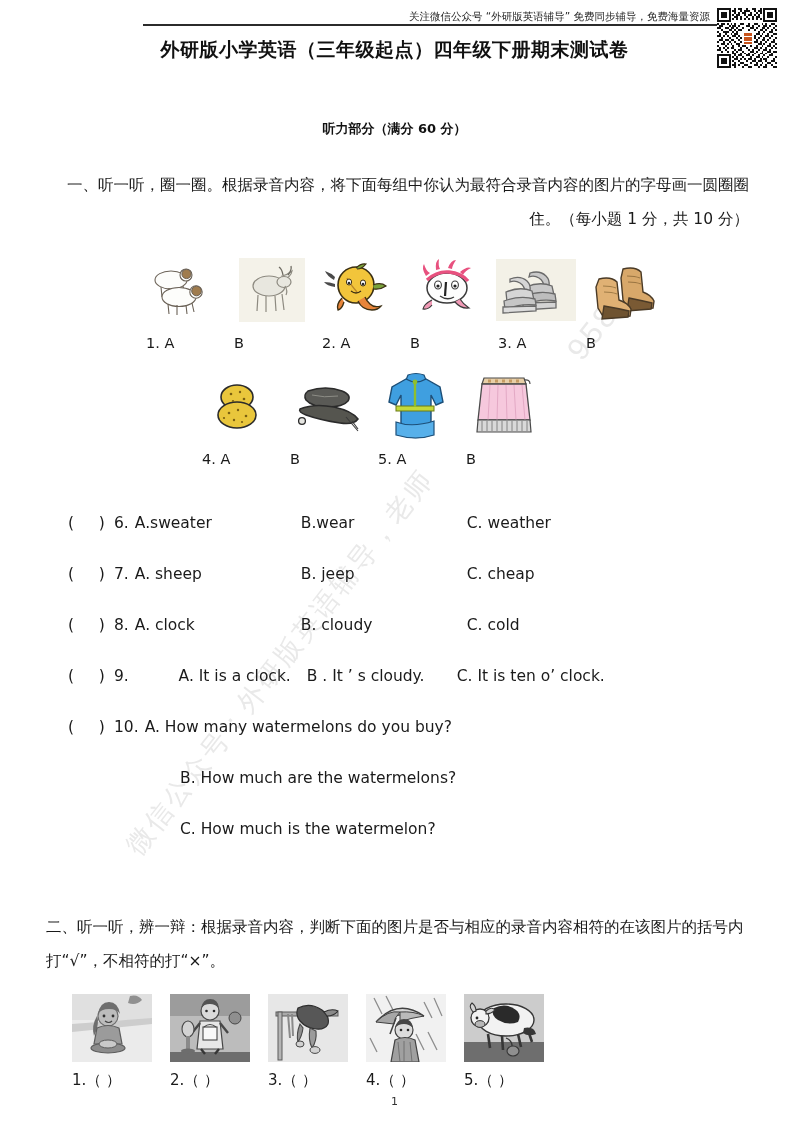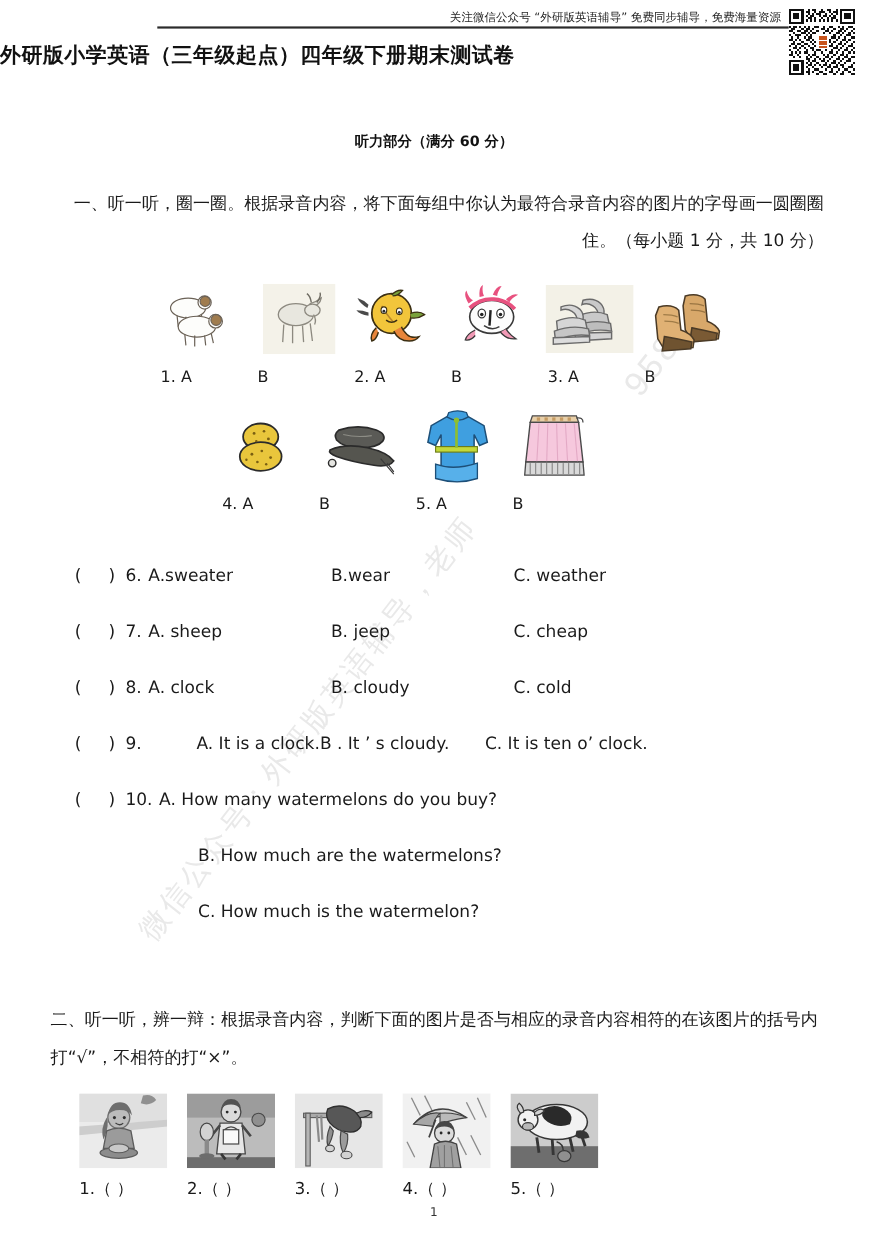--- a/index.html
+++ b/index.html
@@ -72,21 +72,21 @@
     top: 24px;
     height: 2px;
     background: #2b2b2b;
   }
 
   .doc-title {
     position: absolute;
     top: 37px;
     left: 0;
     right: 0;
-    text-align: left;
+    text-align: center;
     font-size: 19px;
     font-weight: bold;
     letter-spacing: 0.5px;
     color: #111;
     font-family: "DejaVu Sans", sans-serif;
   }
 
   .section-title {
     position: absolute;
     top: 120px;
@@ -733,21 +733,21 @@
       <span class="opt-num">8.</span>
       <span class="opt-a" style="width:172px;padding-left:6px;">A. clock</span>
       <span class="opt-b" style="width:166px;">B. cloudy</span>
       <span class="opt-c">C. cold</span>
     </div>
 
     <div class="opt-line">
       <span class="opt-paren">(&nbsp;&nbsp;&nbsp;&nbsp;&nbsp;)</span>
       <span class="opt-num">9.</span>
       <span class="opt-a" style="width:162px;padding-left:6px;text-align:right;">A. It is a clock.</span>
-      <span class="opt-b" style="width:150px;">B . It ’ s cloudy.</span>
+      <span class="opt-b" style="width:150px;margin-left:16px;">B . It ’ s cloudy.</span>
       <span class="opt-c">C. It is ten o’ clock.</span>
     </div>
 
     <div class="opt-line">
       <span class="opt-paren">(&nbsp;&nbsp;&nbsp;&nbsp;&nbsp;)</span>
       <span class="opt-num">10.</span>
       <span class="opt-a" style="padding-left:6px;">A. How many watermelons do you buy?</span>
     </div>
 
     <div class="sub-line">B. How much are the watermelons?</div>

